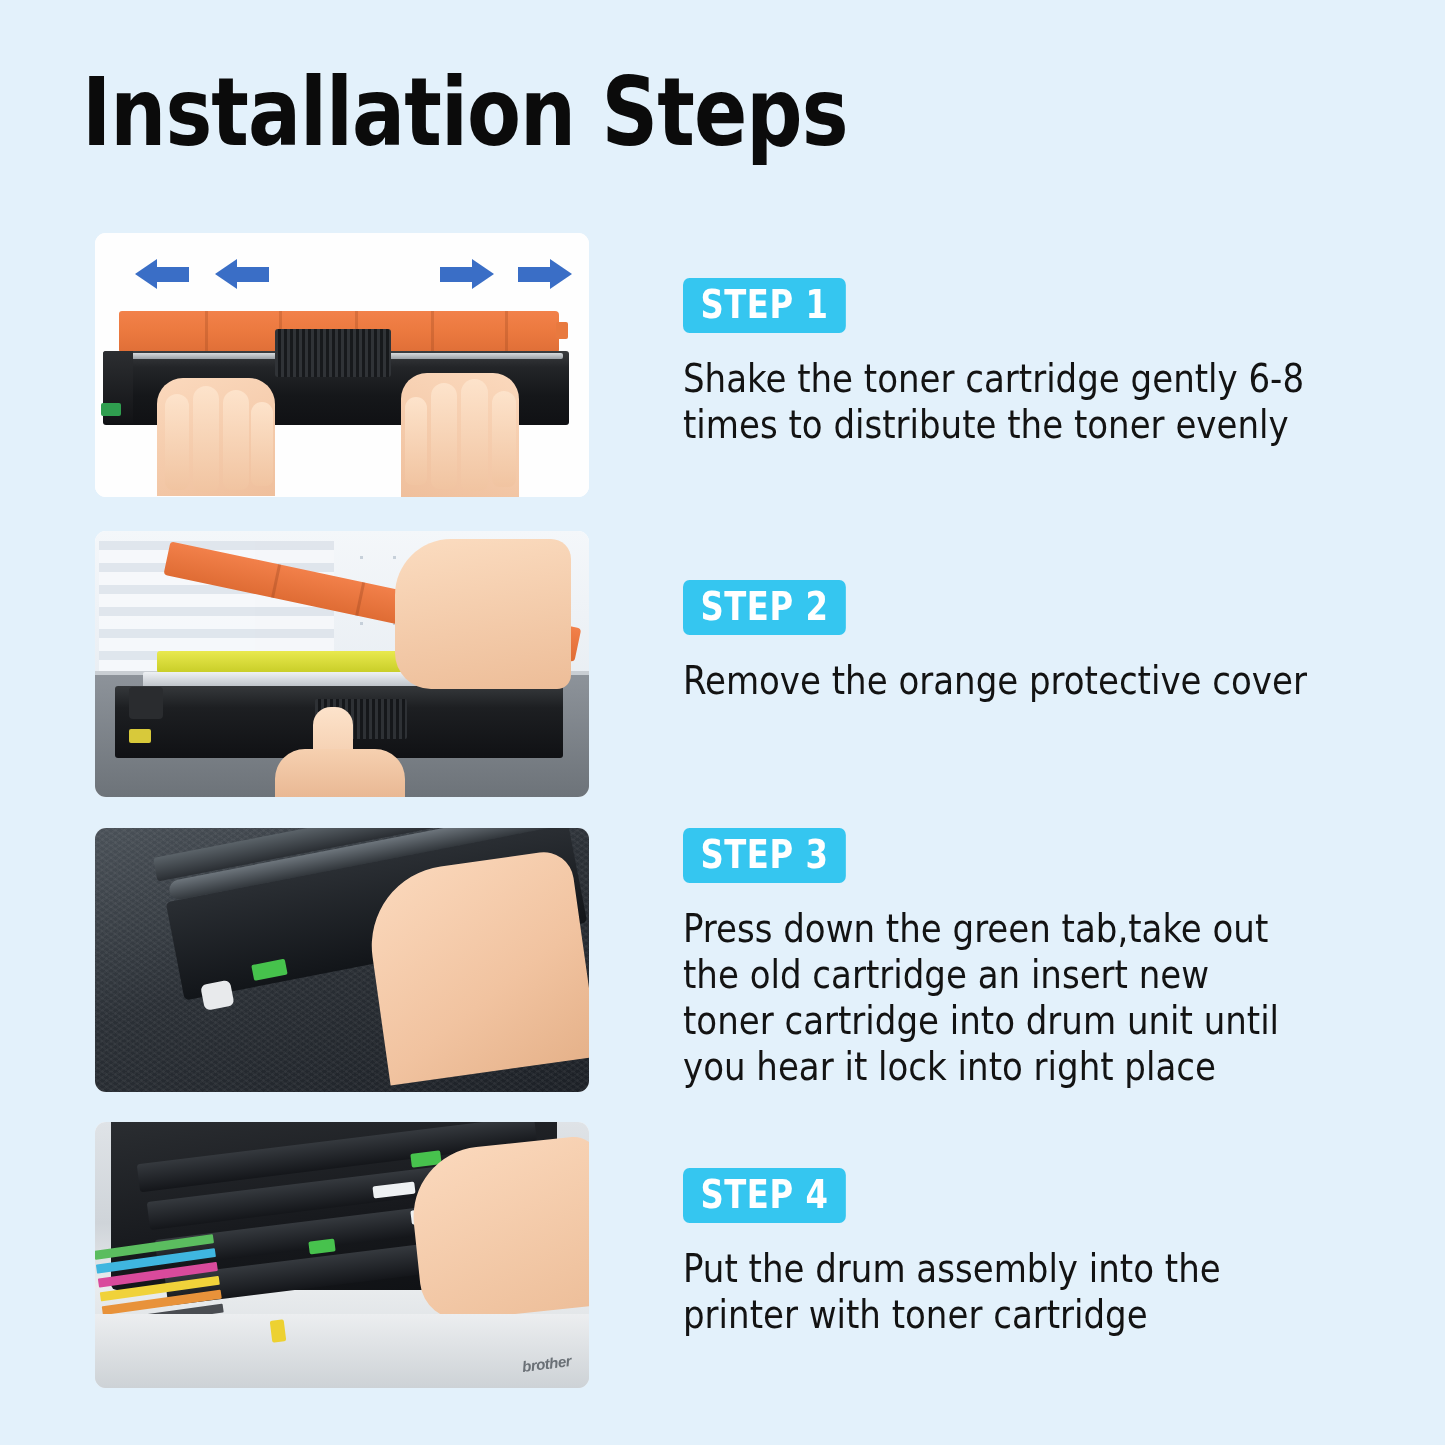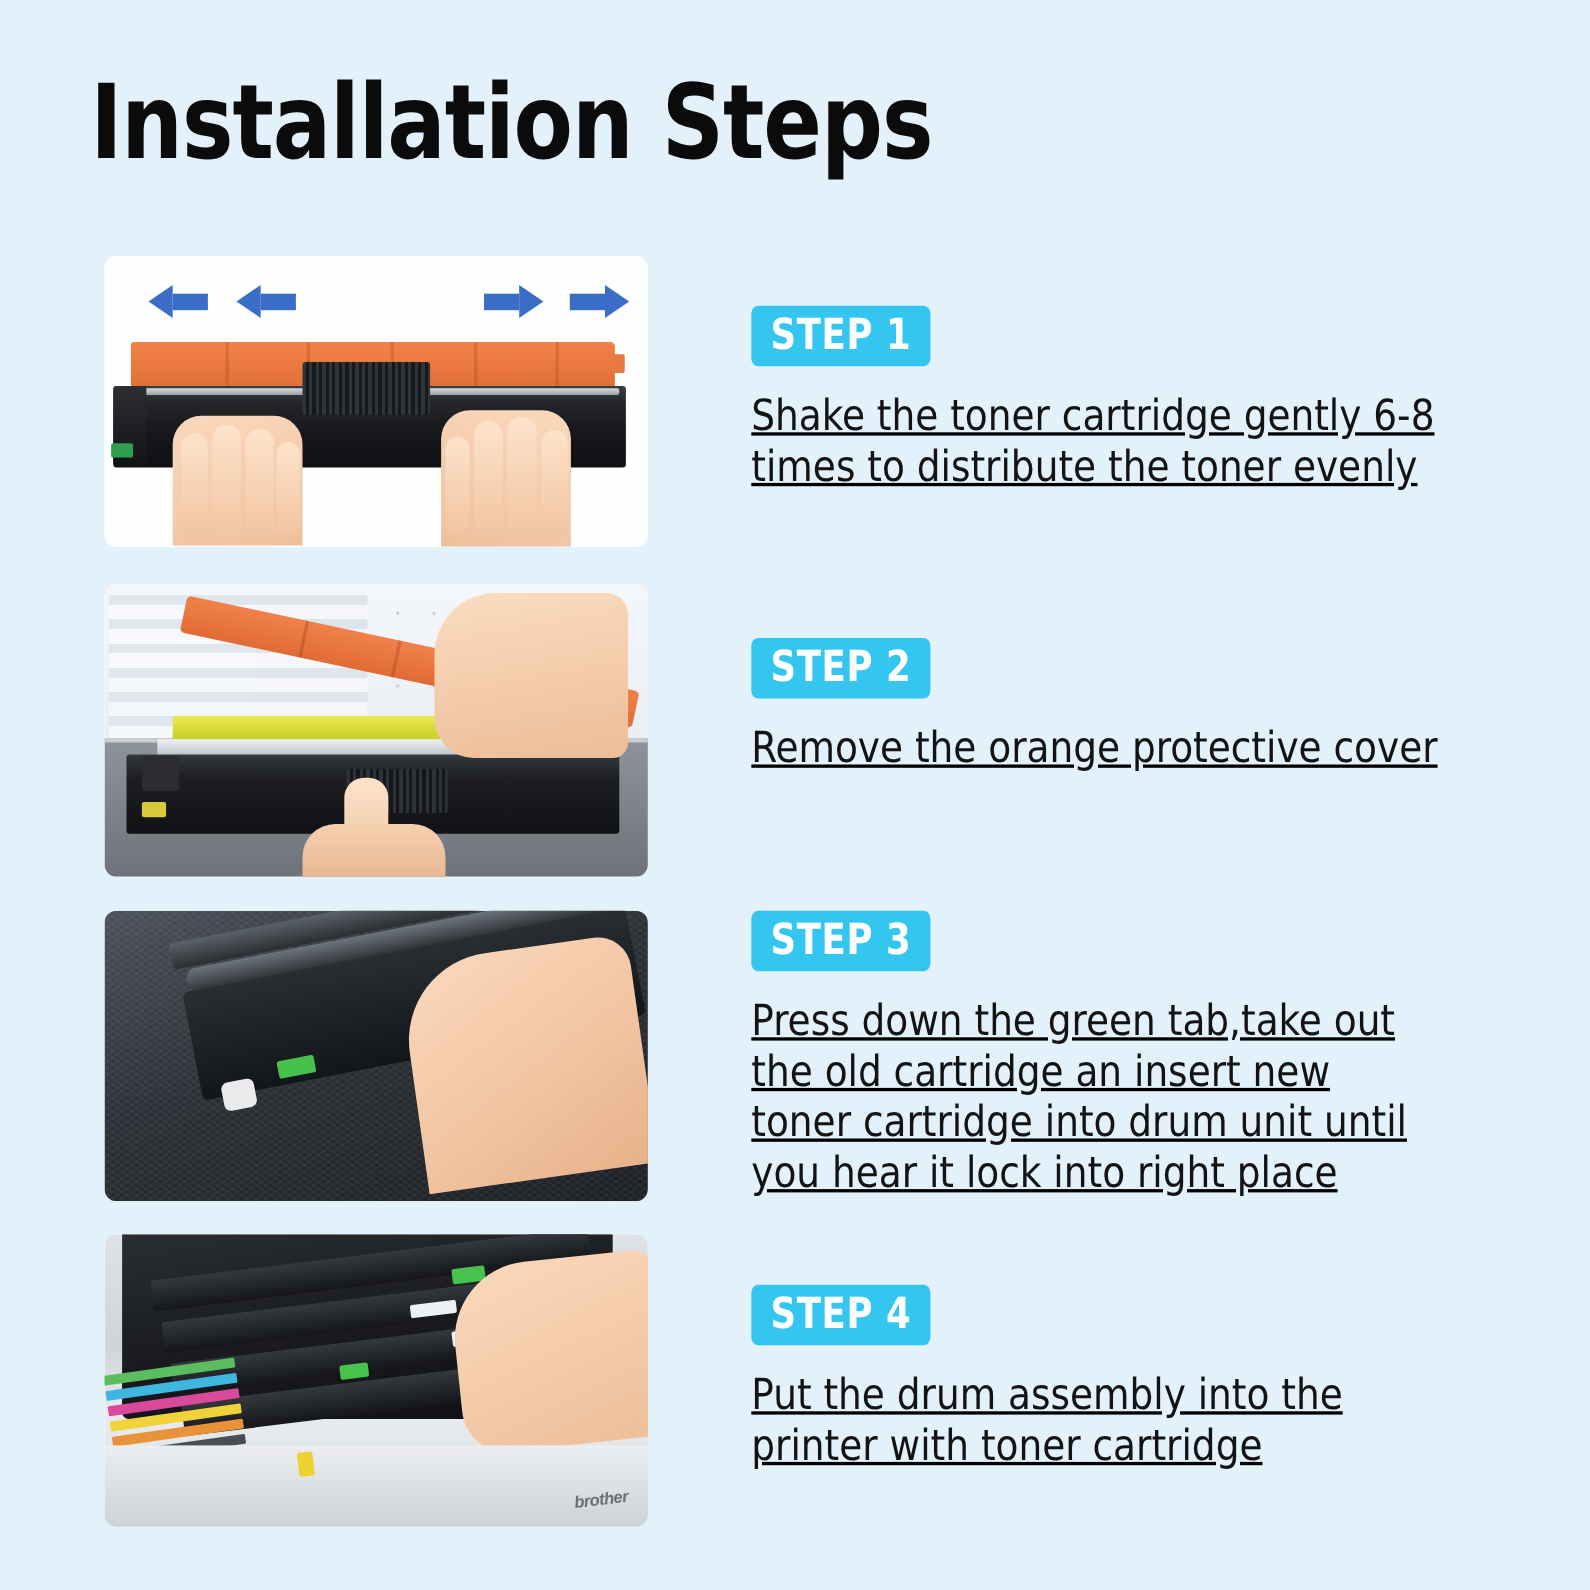--- a/index.html
+++ b/index.html
@@ -21,21 +21,21 @@
     transform:scaleX(0.93); transform-origin:left top;
   }
 
   
   .step-row{ position:absolute; left:0; width:1445px; }
   .photo{
     position:absolute; left:95px; width:494px;
     border-radius:11px; overflow:hidden;
     background:#fff;
   }
-  .text-col{ position:absolute; left:683px; width:700px;text-decoration:underline; }
+  .text-col{ position:absolute; left:683px; width:700px; }
 
   .badge{
     display:inline-block;
     background:#35c6f0;
     color:#ffffff;
     border-radius:7px;
     padding:7px 19px 9px 19px;
     font-size:39px; line-height:1;
     font-weight:700;
     letter-spacing:0.6px;

